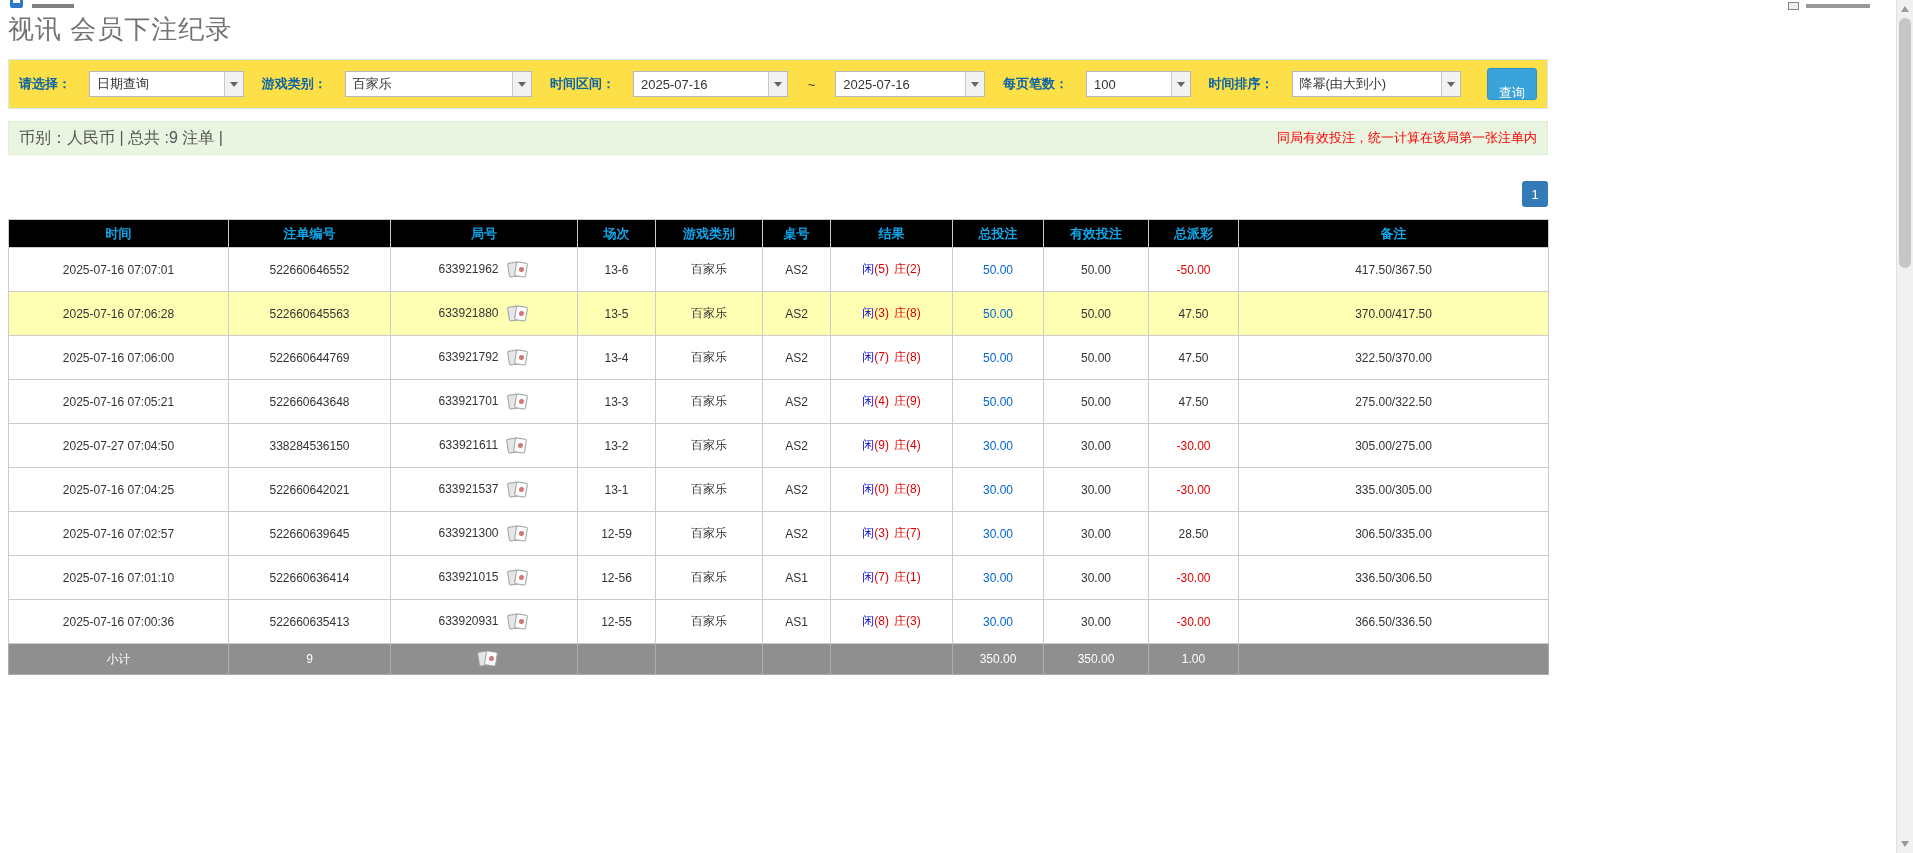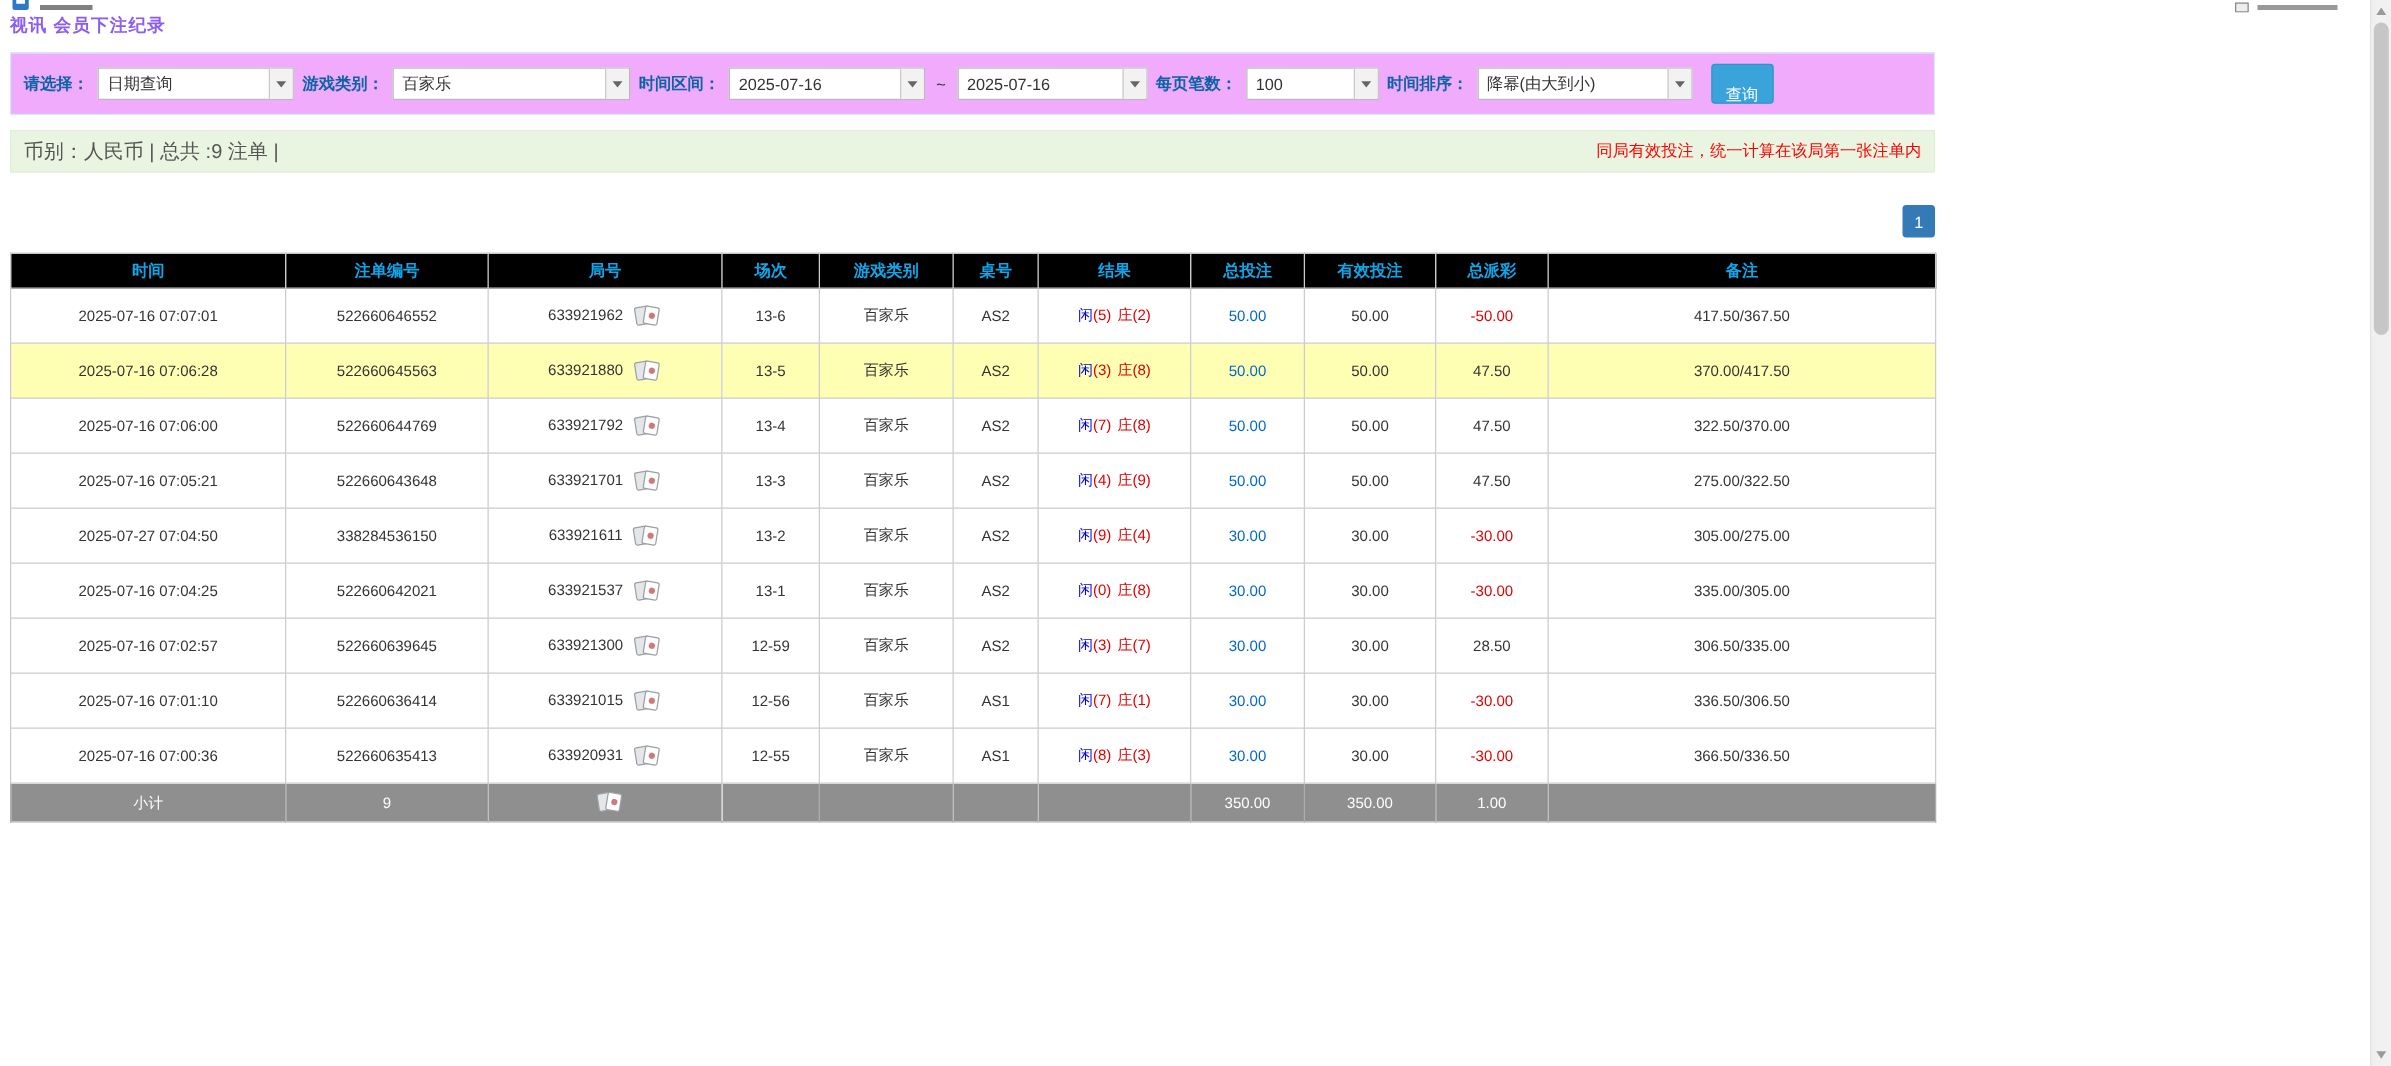--- a/index.html
+++ b/index.html
@@ -11,25 +11,25 @@
   .tb-appicon{position:absolute;left:10px;top:-5px;width:13px;height:13px;background:#2d78c8;border-radius:2px}
   .tb-appicon::after{content:"";position:absolute;left:3px;top:3px;width:7px;height:5px;background:#fff}
   .tb-frag{position:absolute;top:4px;height:4px;background:#555;opacity:.75}
   .tb-frag-left{left:32px;width:42px}
   .tb-frag-right{left:1806px;width:64px;background:#777}
   .tb-icon-right{position:absolute;left:1788px;top:2px;width:11px;height:8px;border:1px solid #888;background:#eee}
 
   .content{width:1540px;margin-left:8px}
 
   
-  .page-title{margin-top:2px;font-size:14px;font-weight:bold;color:#8b5cf6;letter-spacing:1px}
-
-  
-  .filterbar{display:flex;align-items:center;background:#f0abfc;border:1px solid #d3e7f5;
-    padding:0 10px;height:50px;margin-top:12px;gap:7px;white-space:nowrap}
+  .page-title{margin-top:2px;font-size:26px;font-weight:normal;color:#737373;letter-spacing:1px}
+
+  
+  .filterbar{display:flex;align-items:center;background:#fde047;border:1px solid #d3e7f5;
+    padding:0 10px;height:50px;margin-top:12px;gap:18px;white-space:nowrap}
   .flabel{color:#0b63a6;font-weight:bold;font-size:13px}
   .combo{display:inline-flex;height:26px;background:#fff;border:1px solid #b9b9b9;align-items:stretch;cursor:pointer}
   .combo-text{padding:0 7px;font-size:13px;color:#333;display:flex;align-items:center;flex:1;overflow:hidden}
   .combo-arrow{width:19px;border-left:1px solid #c9c9c9;background:#f2f2f2;display:flex;align-items:center;justify-content:center}
   .combo-arrow i{width:0;height:0;border-left:4px solid transparent;border-right:4px solid transparent;border-top:5px solid #666}
   .w-select{width:157px}.w-game{width:190px}.w-date1{width:157px}.w-date2{width:152px}
   .w-size{width:106px}.w-sort{width:172px}
   .tilde{font-size:13px;color:#333;margin:0 2px}
   .btn-search{height:30px;padding:15px 11px;background:#39a3da;color:#fff;border:1px solid #2e93c9;
     font-size:13px;border-radius:3px;margin-left:8px;cursor:pointer}

